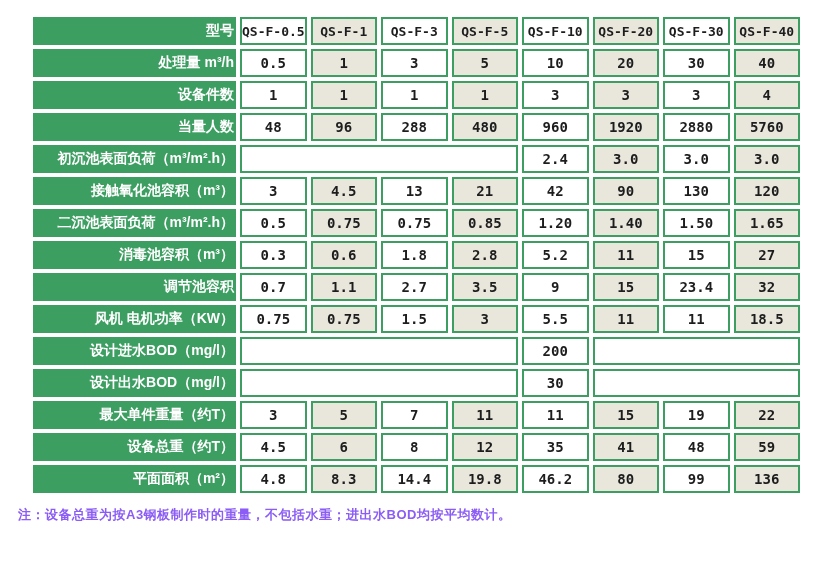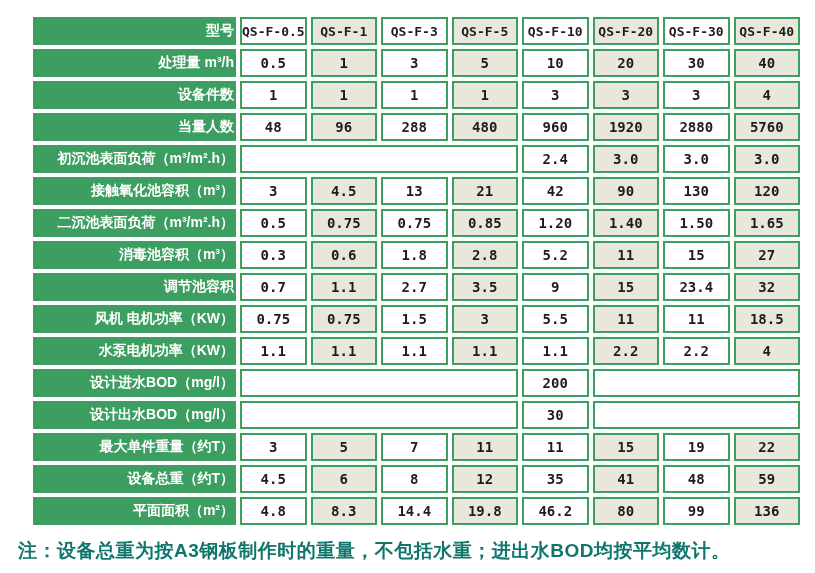--- a/index.html
+++ b/index.html
@@ -49,23 +49,23 @@
     box-sizing: border-box;
     white-space: nowrap;
   }
   table.spec tr.head td {
     font-size: 13px;
   }
   .c-white { background: var(--white); }
   .c-beige { background: var(--beige); }
   .footnote {
     margin: 9px 0 0 18px;
-    font-size: 19px;
+    font-size: 13px;
     font-weight: bold;
-    color: #0f766e;
+    color: #8b5cf6;
     letter-spacing: 0.5px;
   }
 </style>
 </head>
 <body>
 
 <div class="page">
   <table class="spec">
     <colgroup>
       <col class="label-col">
@@ -172,31 +172,20 @@
           <td class="c-white">0.75</td>
           <td class="c-beige">0.75</td>
           <td class="c-white">1.5</td>
           <td class="c-beige">3</td>
           <td class="c-white">5.5</td>
           <td class="c-beige">11</td>
           <td class="c-white">11</td>
           <td class="c-beige">18.5</td>
         </tr>
         <tr class="body">
-          <th>水泵电机功率（KW）</th>
-          <td class="c-white">1.1</td>
-          <td class="c-beige">1.1</td>
-          <td class="c-white">1.1</td>
-          <td class="c-beige">1.1</td>
-          <td class="c-white">1.1</td>
-          <td class="c-beige">2.2</td>
-          <td class="c-white">2.2</td>
-          <td class="c-beige">4</td>
-        </tr>
-        <tr class="body">
           <th>设计进水BOD（mg/l）</th>
           <td colspan="4" class="c-white"></td>
           <td class="c-white">200</td>
           <td colspan="3" class="c-white"></td>
         </tr>
         <tr class="body">
           <th>设计出水BOD（mg/l）</th>
           <td colspan="4" class="c-white"></td>
           <td class="c-white">30</td>
           <td colspan="3" class="c-white"></td>

